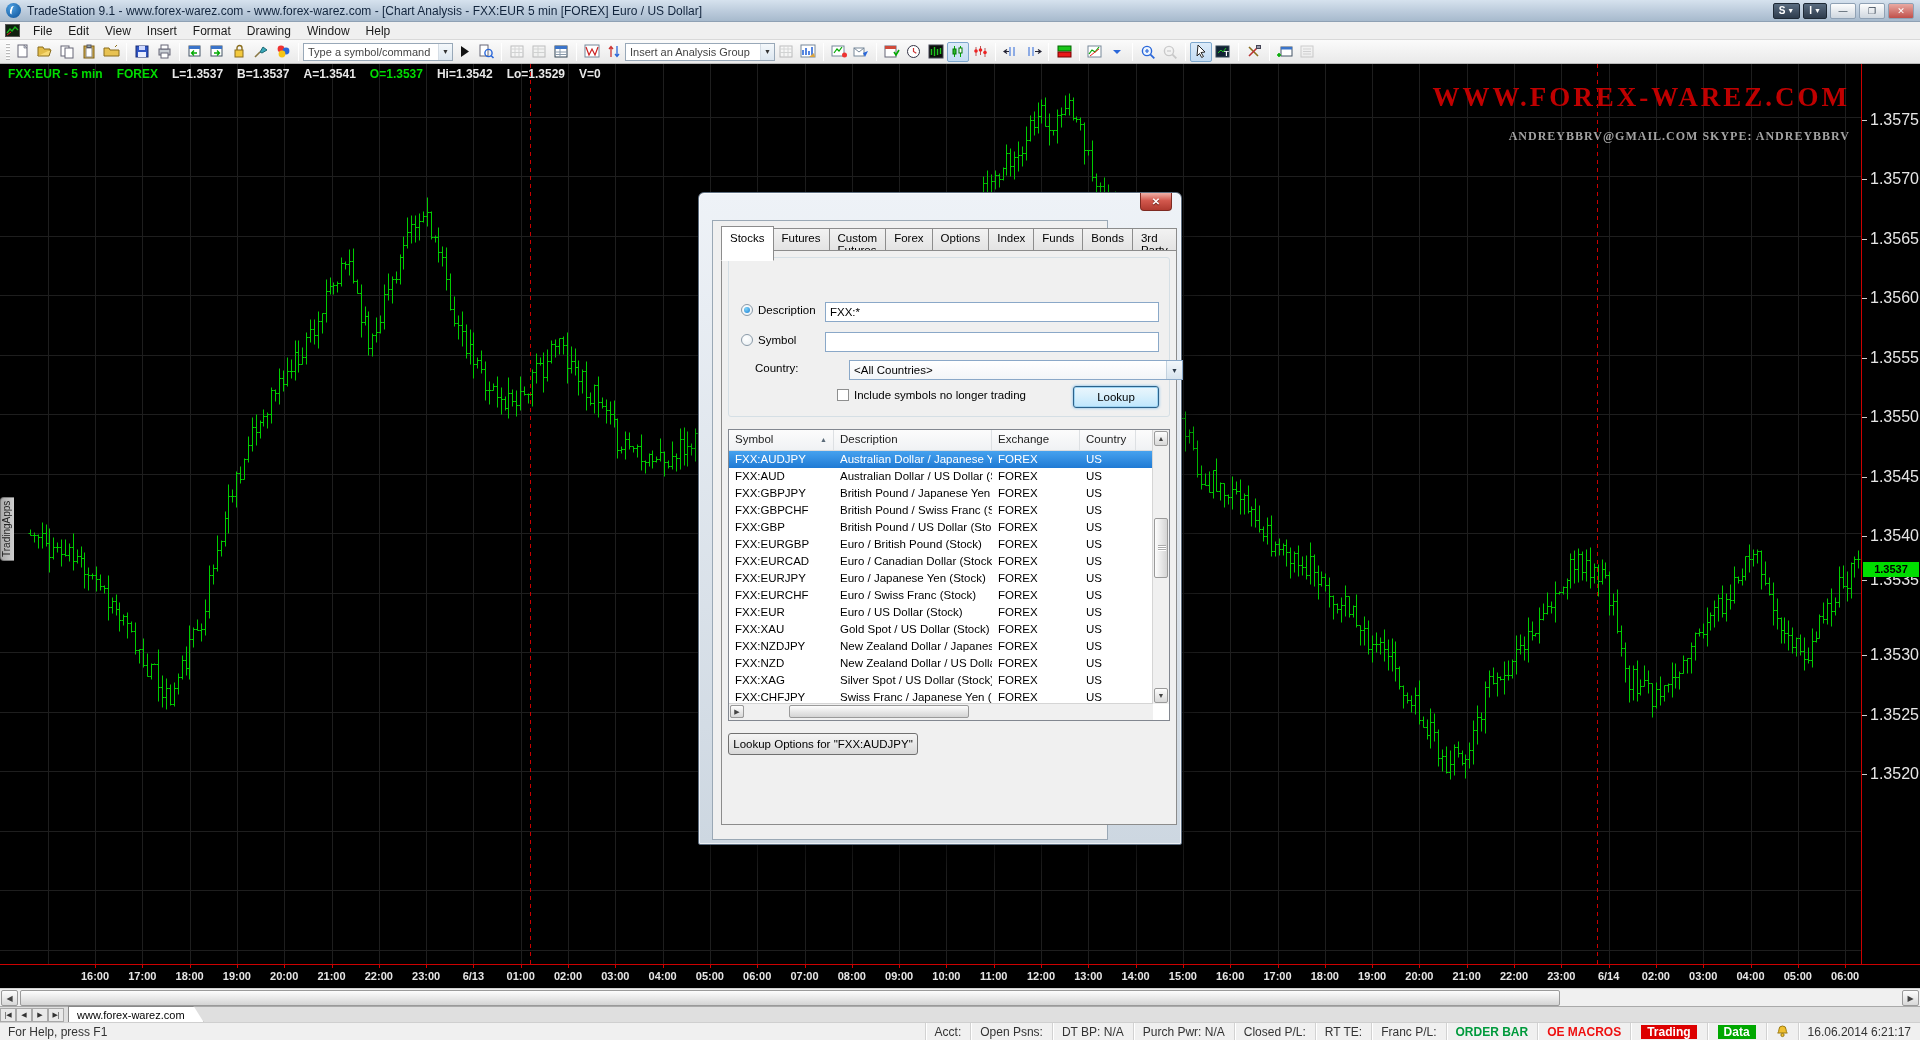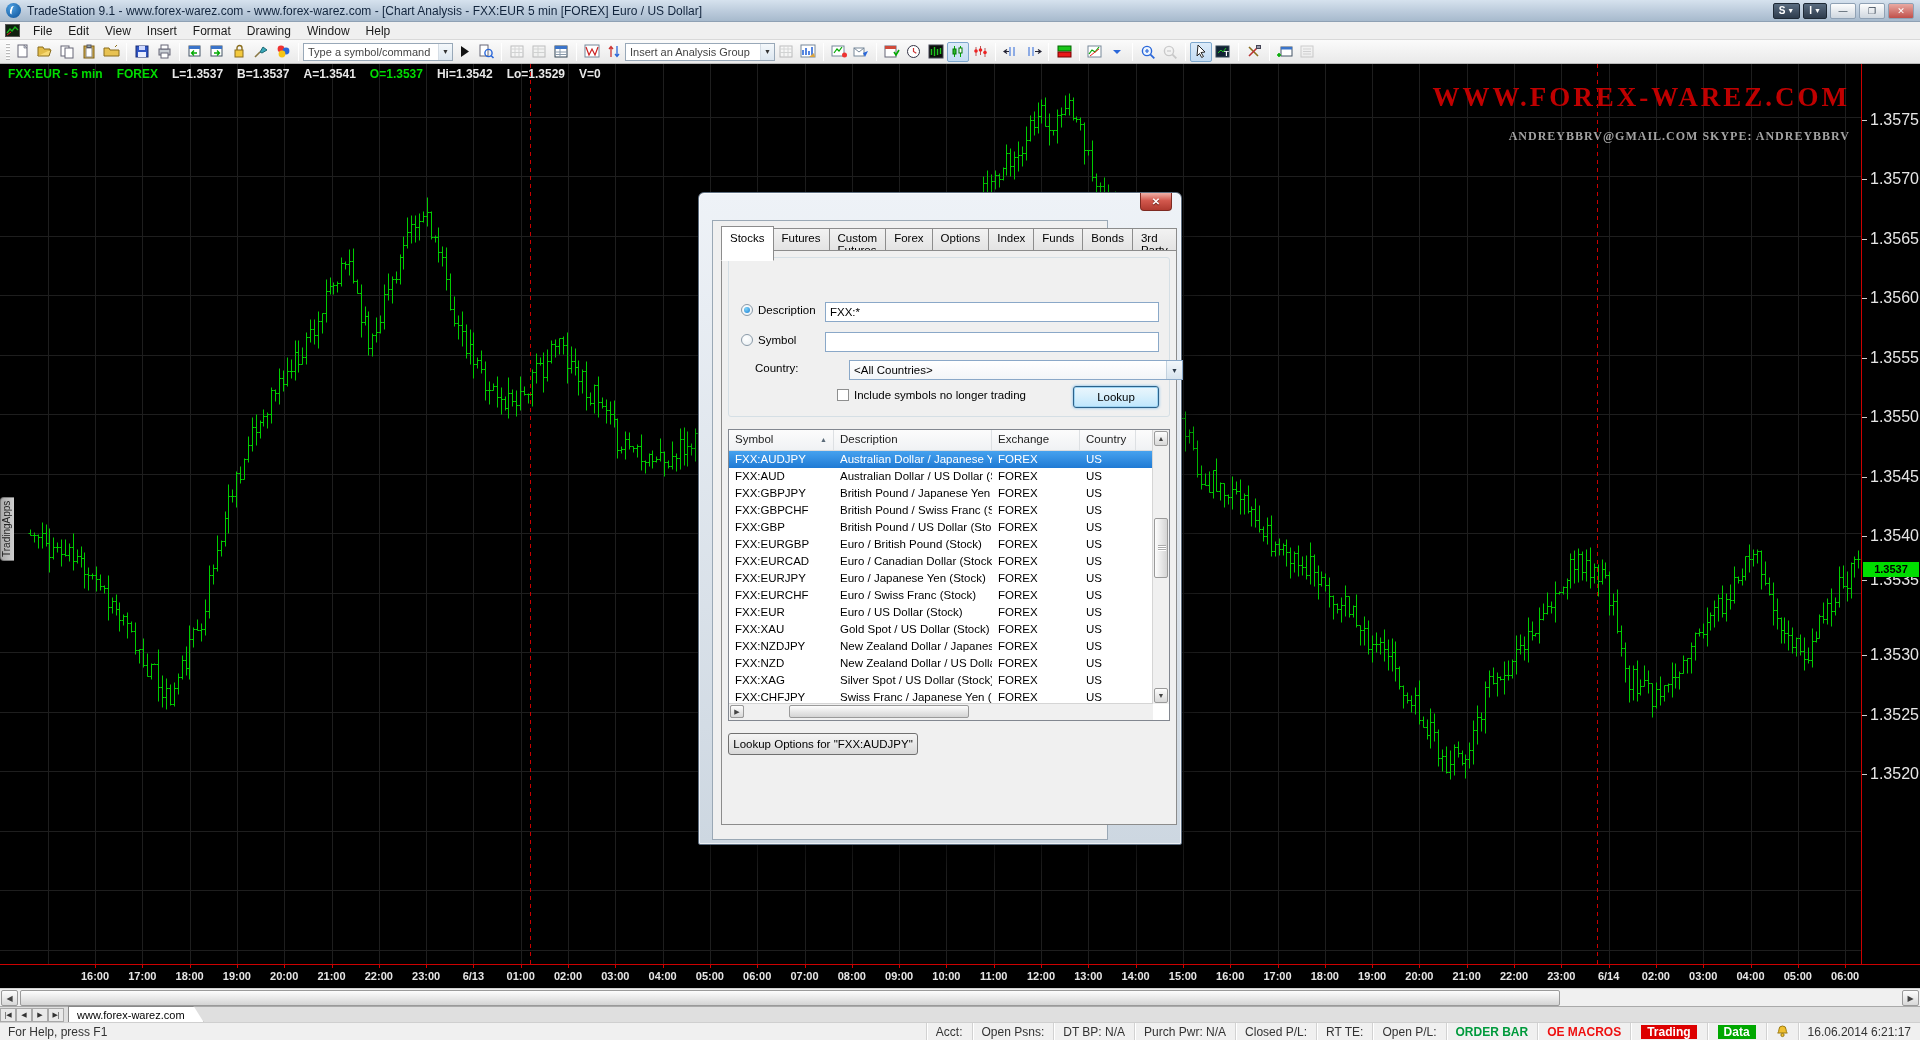--- a/index.html
+++ b/index.html
@@ -666,21 +666,21 @@
 
 <div class="statusbar">
   <div class="sb-left">For Help, press F1</div>
   <div class="sb-right" id="sb-right">
       <div class="sb-seg">Acct:</div>
       <div class="sb-seg">Open Psns:</div>
       <div class="sb-seg">DT BP: N/A</div>
       <div class="sb-seg">Purch Pwr: N/A</div>
       <div class="sb-seg">Closed P/L:</div>
       <div class="sb-seg">RT TE:</div>
-      <div class="sb-seg">Open P/L:</div>
+      <div class="sb-seg">Franc P/L:</div>
       <div class="sb-seg" style="color: rgb(0, 154, 60); font-weight: bold;">ORDER BAR</div>
       <div class="sb-seg" style="color: rgb(238, 17, 17); font-weight: bold;">OE MACROS</div>
       <div class="sb-seg">
         <span class="sb-badge" style="background: rgb(221, 0, 0);">Trading</span>
       </div>
       <div class="sb-seg">
         <span class="sb-badge" style="background: rgb(0, 168, 0);">Data</span>
       </div>
       <div class="sb-seg">
         <svg width="13" height="13" viewBox="0 0 13 13">

